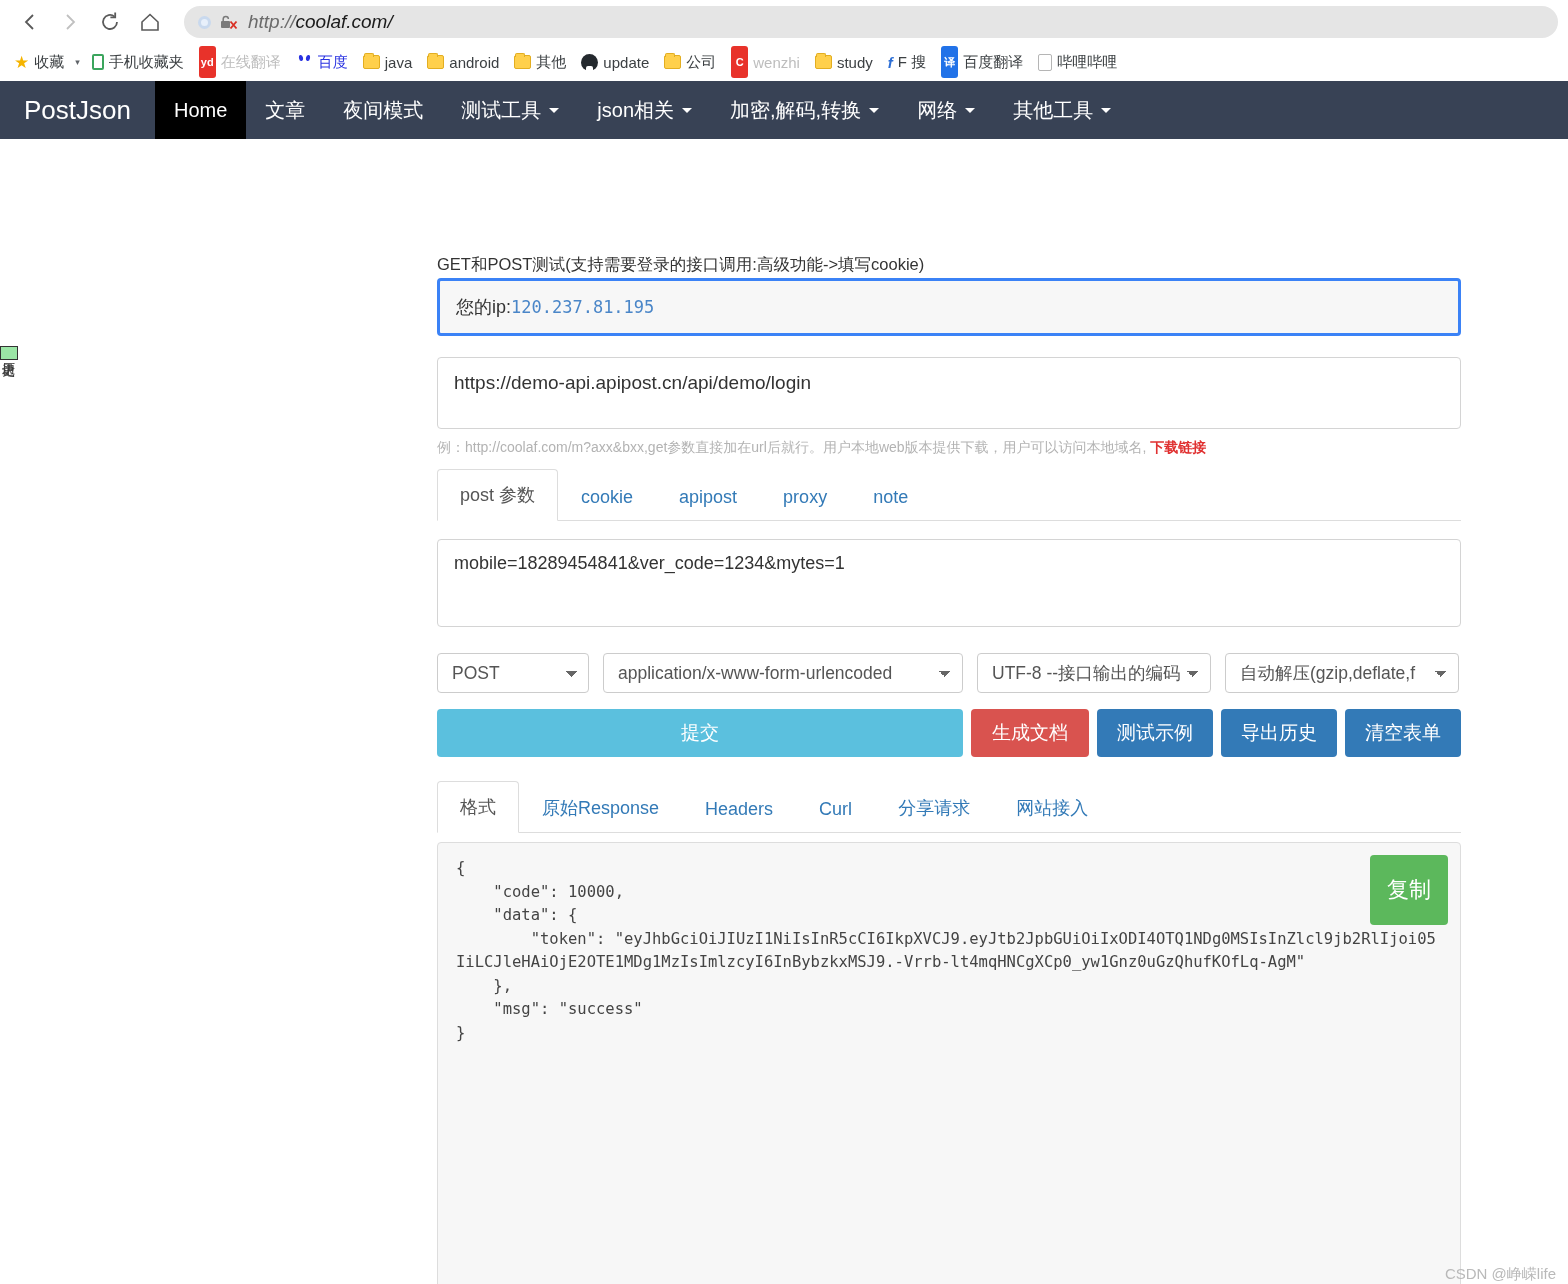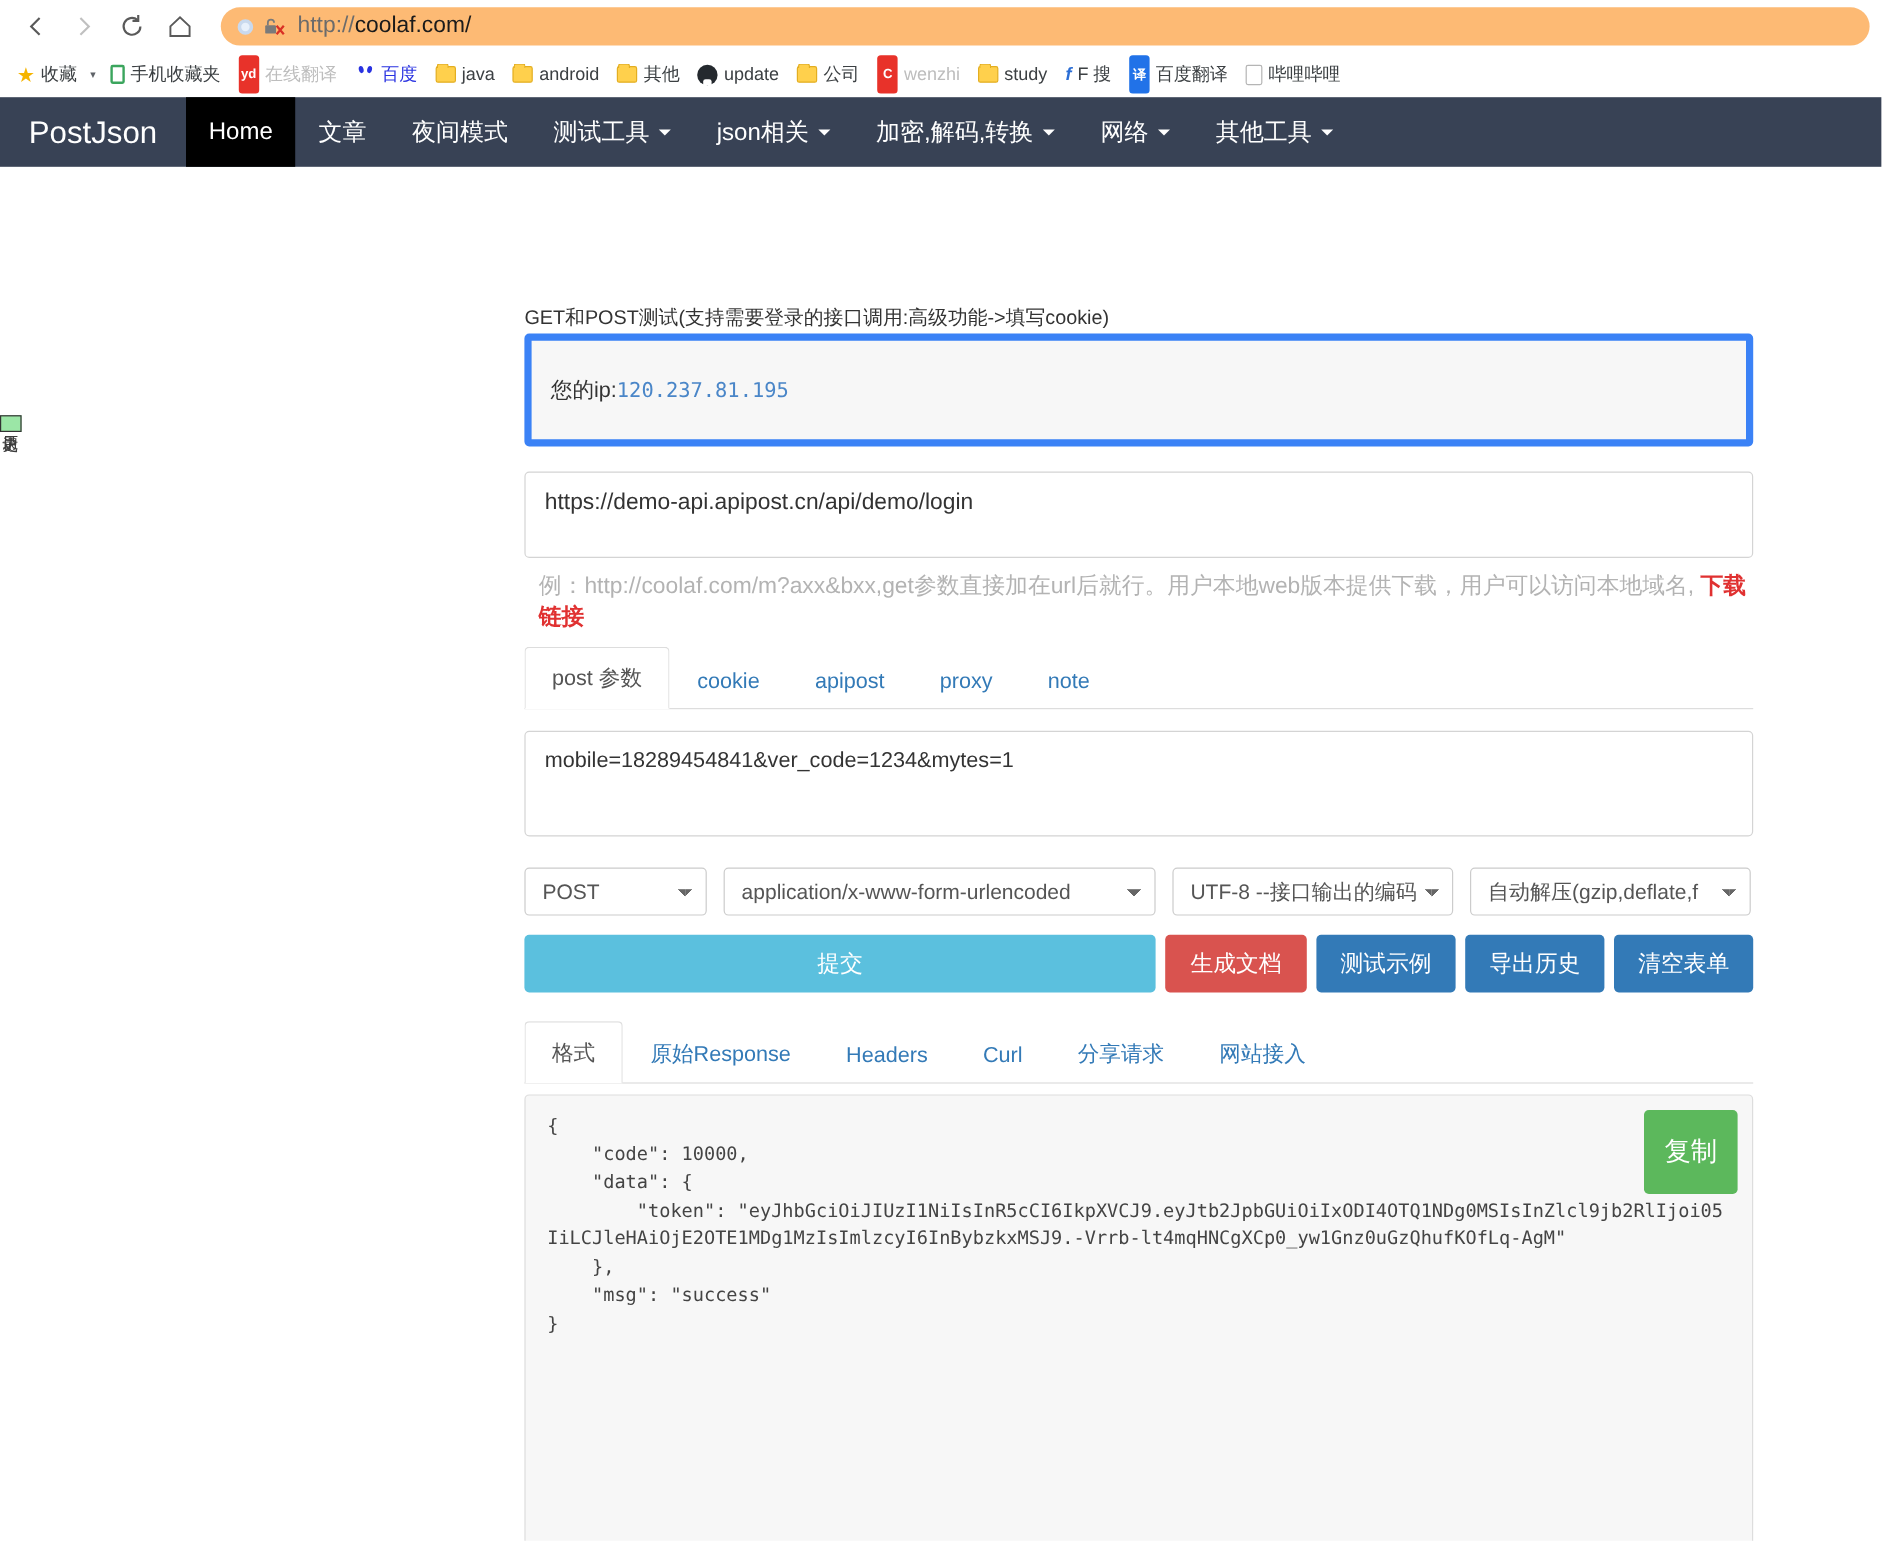--- a/index.html
+++ b/index.html
@@ -26,27 +26,28 @@
     font-size: 22px;
     background: none; border: none;
     cursor: pointer;
   }
   .nav-btn.disabled { color: #c0c0c0; }
   .nav-btn svg { display: block; }
   .urlbar {
     flex: 1;
     margin-left: 14px;
     height: 32px;
-    background: #fdba74;
+    background: #e5e5e5;
     border-radius: 16px;
     display: flex;
     align-items: center;
     padding: 0 14px;
     font-size: 19px;
     color: #202124;
+    font-style: italic;
   }
   .urlbar .dot-icon {
     width: 13px; height: 13px;
     border-radius: 50%;
     border: 3px solid #c9d9ee;
     background: #e8f0fb;
     margin-right: 8px;
     flex: 0 0 auto;
   }
   .urlbar .lock-broken {
@@ -194,47 +195,47 @@
     width: 1024px;
     margin-left: 437px;
     padding-top: 115px;
   }
   .intro-line {
     font-size: 16.5px;
     color: #333;
     margin-bottom: 2px;
   }
   .ip-box {
-    border: 6px solid #3b82f6;
+    border: 3px solid #3b82f6;
     background: #f7f7f7;
     border-radius: 4px;
-    padding: 29px 16px;
+    padding: 14px 16px;
     font-size: 18px;
     color: #333;
     margin-bottom: 21px;
   }
   .ip-box .mono { font-family: "DejaVu Sans Mono", monospace; color: #4a86c8; font-size: 17px; }
 
   .url-area {
     width: 100%;
     height: 72px;
     border: 1px solid #d4d4d4;
     border-radius: 4px;
     padding: 14px 16px;
     font-size: 19px;
     color: #333;
     font-family: "Liberation Sans", sans-serif;
     resize: none;
     outline: none;
     display: block;
   }
   .hint {
-    font-size: 19px;
+    font-size: 14px;
     color: #b3b3b3;
-    margin: 10px 0 12px 12px;
+    margin: 10px 0 12px 0;
   }
   .hint a { color: #e03131; text-decoration: none; font-weight: bold; }
 
   .tabs {
     display: flex;
     align-items: flex-end;
     border-bottom: 1px solid #ddd;
     padding-left: 0;
   }
   .tab {

